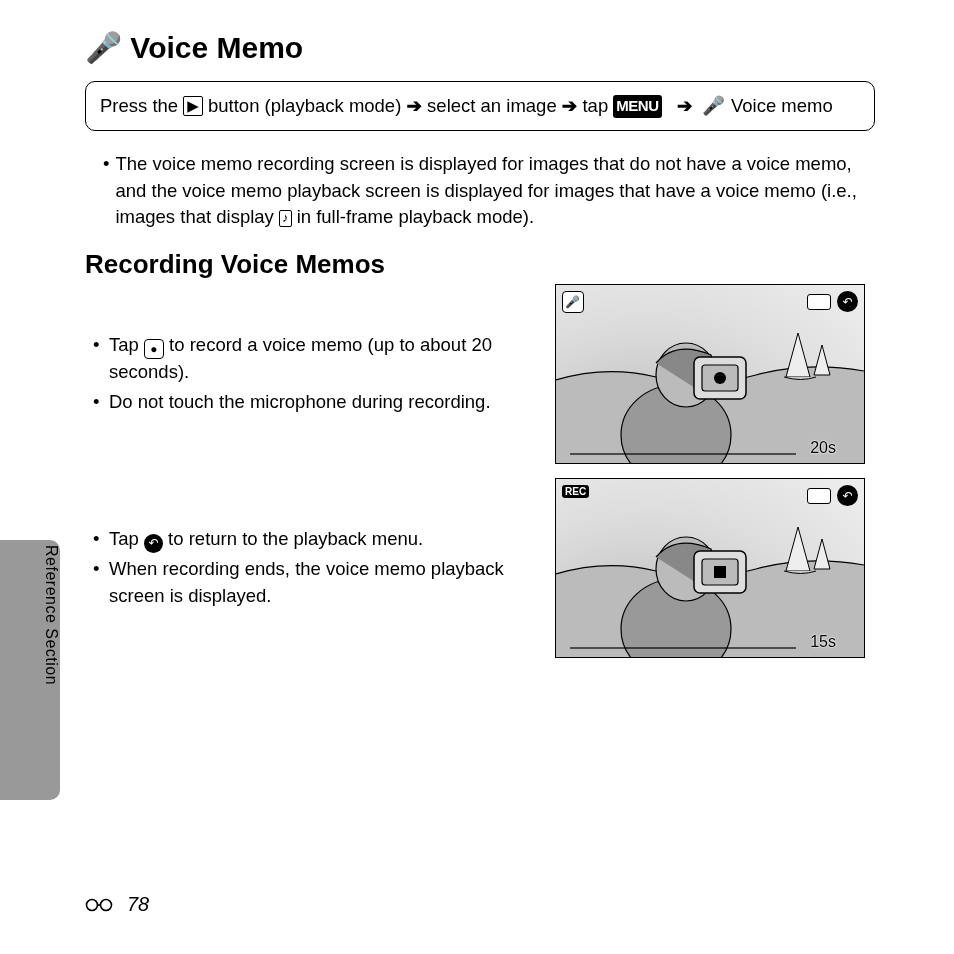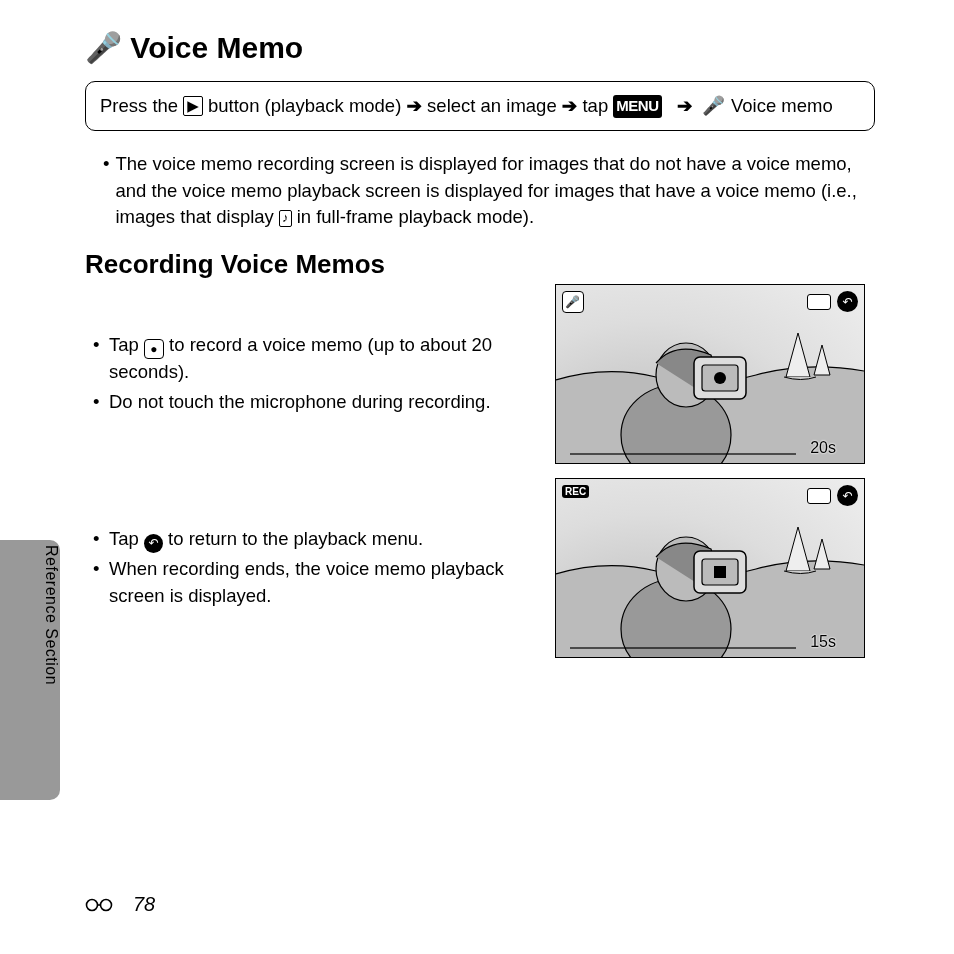--- a/index.html
+++ b/index.html
@@ -204,21 +204,21 @@
   .screen svg.scene {
     position:absolute; left:0; top:0; width:100%; height:100%;
   }
   .page-num {
     position: absolute;
     left: 85px;
     bottom: 38px;
     font-size: 20px;
     font-style: italic;
     font-weight: 500;
-    display:flex; align-items:center; gap:20px;
+    display:flex; align-items:center; gap:14px;
   }
   .page-num svg { vertical-align: middle; }
 </style>
 </head>
 <body>
 
 <div class="page">
 
   <div class="side-tab"></div>
   <div class="side-label">Reference Section</div>

